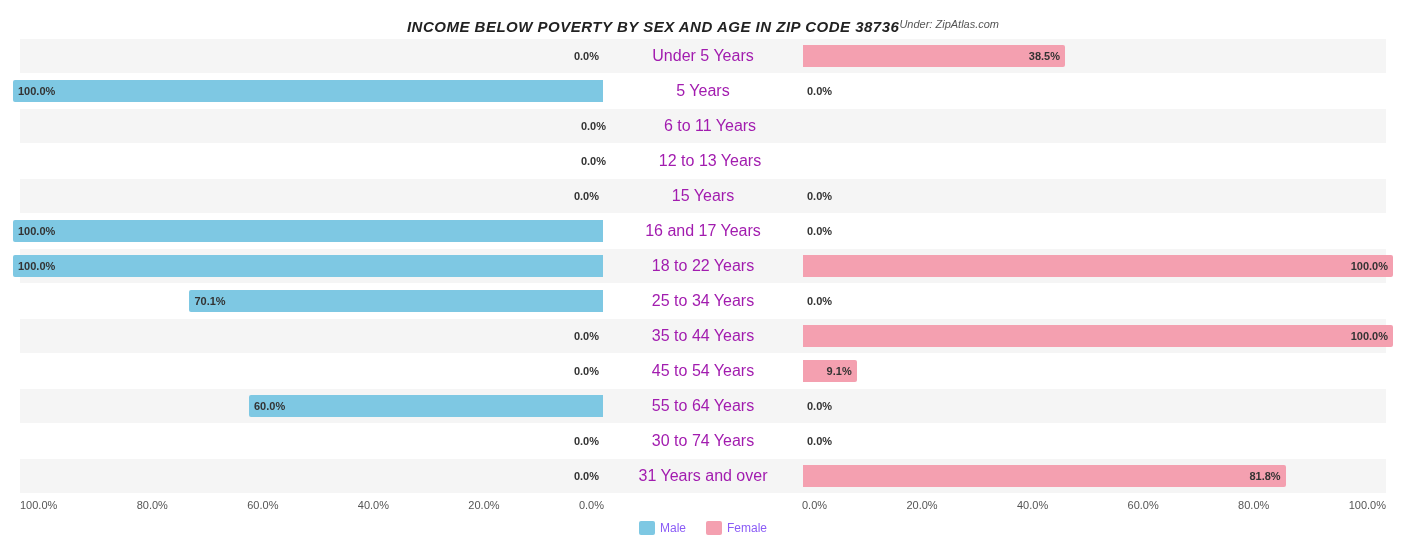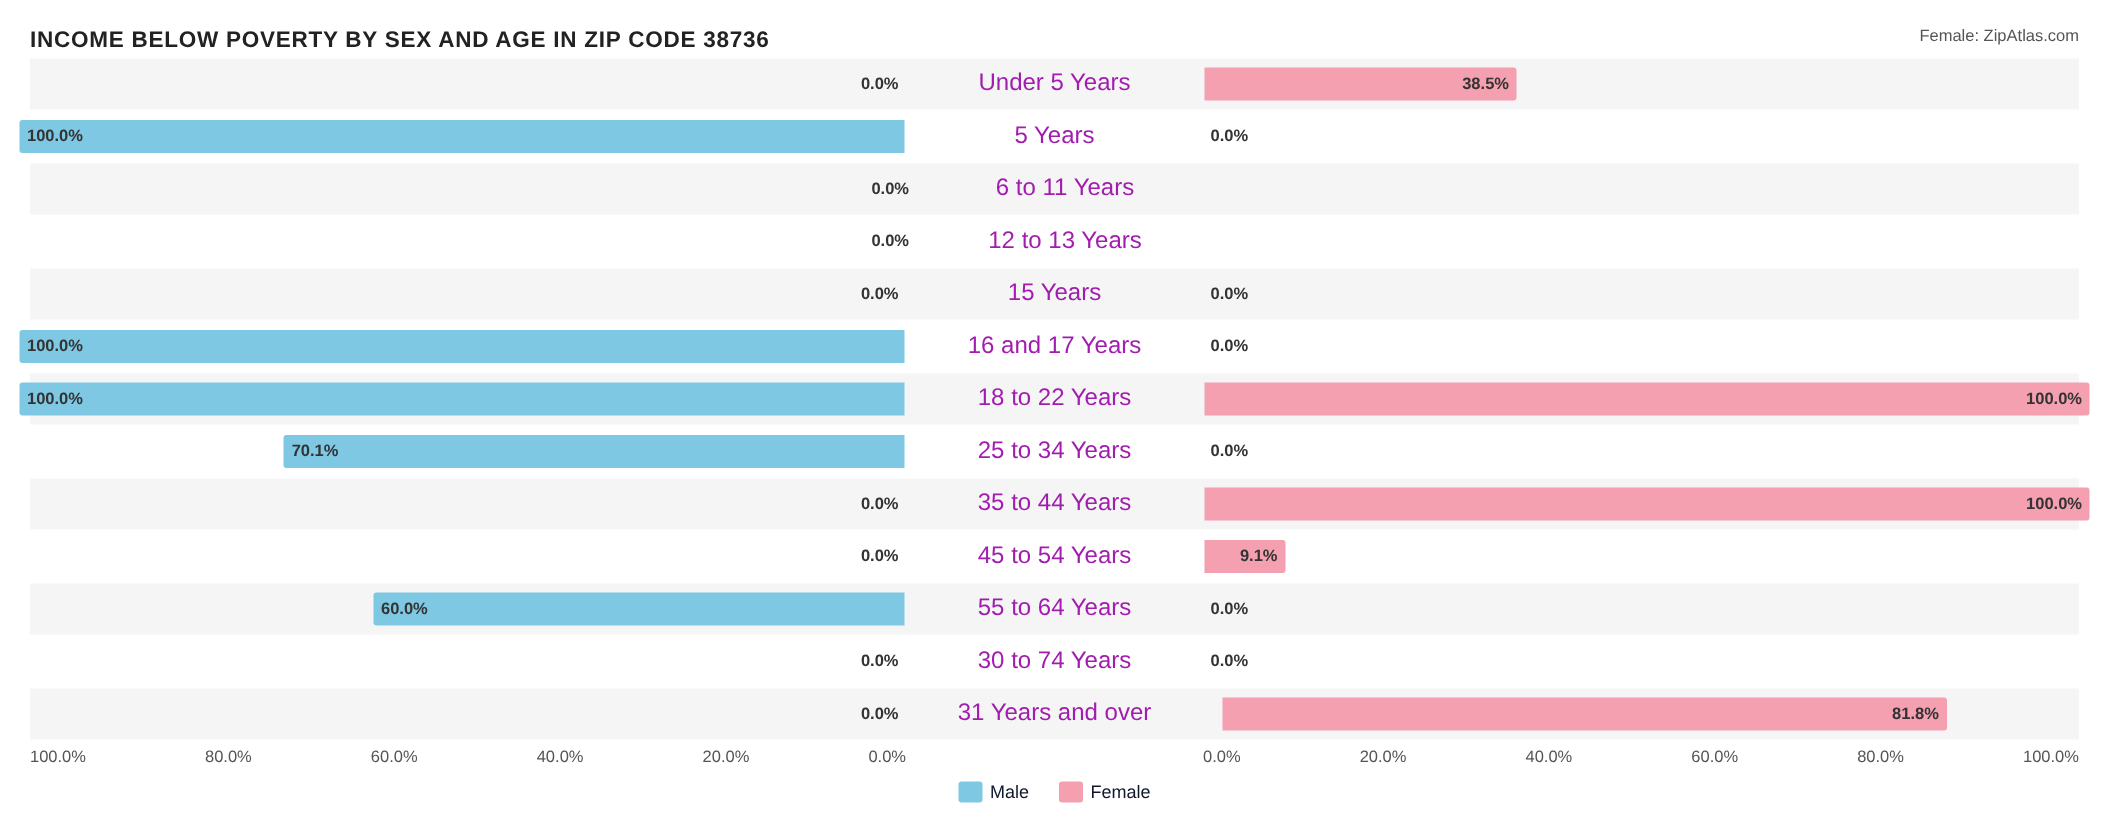--- a/index.html
+++ b/index.html
@@ -114,47 +114,47 @@
       justify-content: center;
       align-items: center;
       gap: 20px;
       margin-top: 10px;
     }
     .legend-item {
       display: flex;
       align-items: center;
       gap: 5px;
       font-size: 12px;
-      color: #0f172a;
+      color: #8b5cf6;
     }
     .legend-box {
       width: 16px;
       height: 14px;
       border-radius: 2px;
     }
   </style>
 </head>
 <body>
 
 <div class="chart-container">
-  <div style="display:flex; justify-content:space-between; align-items:flex-start;">
+  <div style="display:flex; justify-content:center; align-items:flex-start;font-style:italic;">
     <div class="chart-title">INCOME BELOW POVERTY BY SEX AND AGE IN ZIP CODE 38736</div>
-    <div class="chart-source" style="margin-top:0;">Female: ZipAtlas.com</div>
+    <div class="chart-source" style="margin-top:0;">Under: ZipAtlas.com</div>
   </div>
 
   <div class="chart-area" id="chart-area">
 
   <div class="bar-row">
     <div class="left-section" style="width:590px; position:relative;">
       <span style="position:absolute; right:4px; font-size:11px; font-weight:bold; color:#333;">0.0%</span>
     </div>
     <div class="center-label">Under 5 Years</div>
     <div class="right-section" style="width:590px; position:relative;">
 
-        <div class="female-bar" style="width:208px; left:0; position:absolute;">
+        <div class="female-bar" style="width:262px; left:0; position:absolute;">
           <span class="bar-label" style="padding-left:5px;">38.5%</span>
         </div>
 
     </div>
   </div>
       <div class="bar-row">
     <div class="left-section" style="width:590px; position:relative;">
 
         <div class="male-bar" style="width:590px; right:0; position:absolute;">
           <span class="bar-label">100.0%</span>
@@ -278,21 +278,21 @@
       <span style="position:absolute; left:4px; font-size:11px; font-weight:bold; color:#333;">0.0%</span>
     </div>
   </div>
       <div class="bar-row">
     <div class="left-section" style="width:590px; position:relative;">
       <span style="position:absolute; right:4px; font-size:11px; font-weight:bold; color:#333;">0.0%</span>
     </div>
     <div class="center-label">31 Years and over</div>
     <div class="right-section" style="width:590px; position:relative;">
 
-        <div class="female-bar" style="width:482.61999999999995px; left:12px; position:absolute;">
+        <div class="female-bar" style="width:482.61999999999995px; left:0; position:absolute;">
           <span class="bar-label" style="padding-left:5px;">81.8%</span>
         </div>
 
     </div>
   </div>
     </div>
 
   <div class="x-axis-row" id="x-axis">
   <div style="width:590px; display:flex; justify-content:space-between; padding-right:0;">
     <span class="x-label">100.0%</span>

